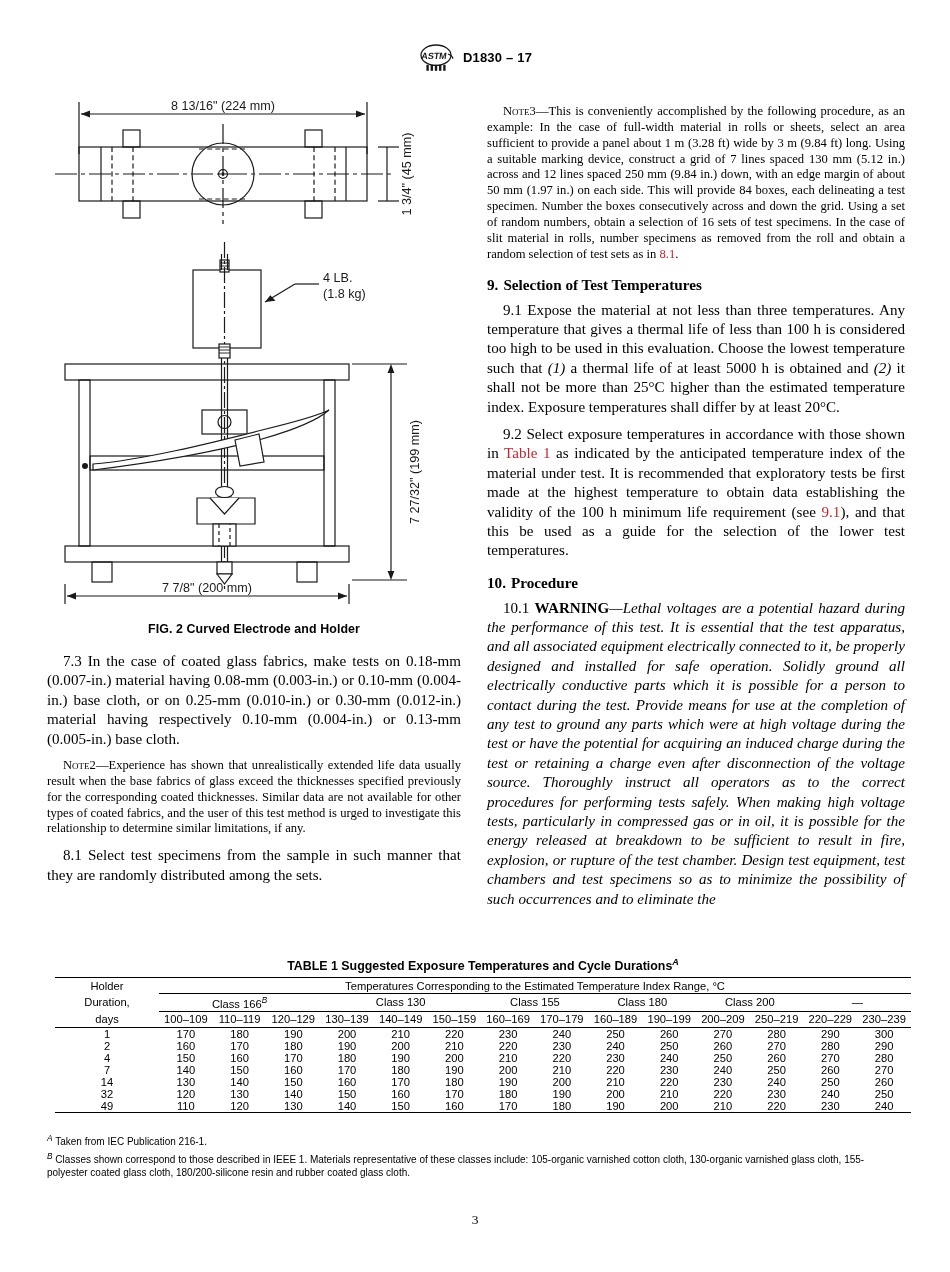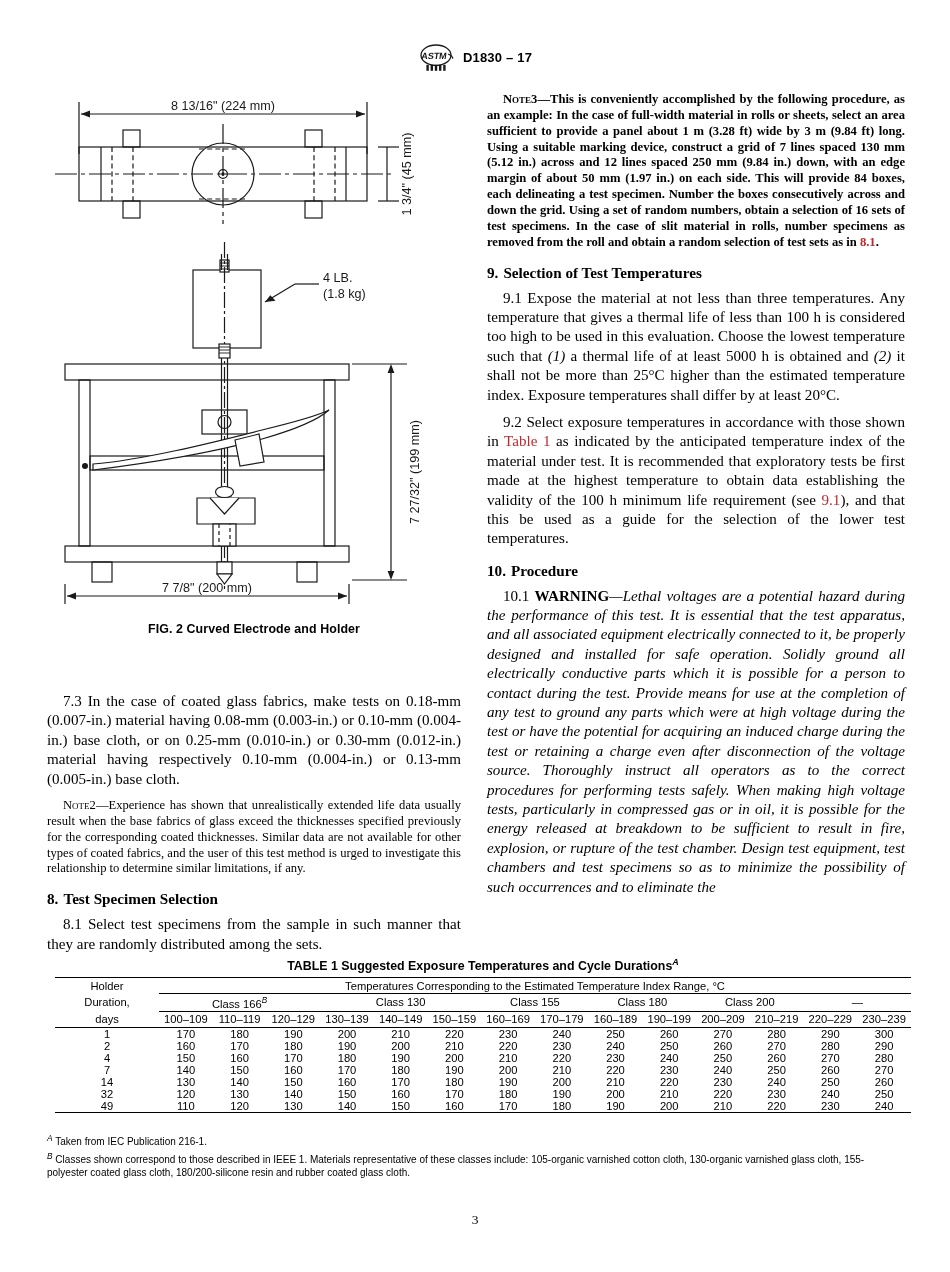--- a/index.html
+++ b/index.html
@@ -281,36 +281,33 @@
       </g>
 
       <text x="276" y="190" font-family="Liberation Sans, sans-serif" font-size="12.6" fill="#1a1a1a">4 LB.</text>
       <text x="276" y="206" font-family="Liberation Sans, sans-serif" font-size="12.6" fill="#1a1a1a">(1.8 kg)</text>
       <text x="372" y="380" font-family="Liberation Sans, sans-serif" font-size="12.6" text-anchor="middle" fill="#1a1a1a" transform="rotate(-90 372 380)">7 27/32" (199 mm)</text>
       <text x="160" y="500" font-family="Liberation Sans, sans-serif" font-size="12.6" text-anchor="middle" fill="#1a1a1a">7 7/8" (200 mm)</text>
     </svg>
     <div class="fig-cap">FIG. 2  Curved Electrode and Holder</div>
   </div>
 
-  <div class="col-left" style="top:692px;">
+  <div class="col-left" style="top:652px;">
     <p class="body">7.3  In the case of coated glass fabrics, make tests on 0.18-mm (0.007-in.) material having 0.08-mm (0.003-in.) or 0.10-mm (0.004-in.) base cloth, or on 0.25-mm (0.010-in.) or 0.30-mm (0.012-in.) material having respectively 0.10-mm (0.004-in.) or 0.13-mm (0.005-in.) base cloth.</p>
 
     <p class="note">
       <span class="note-lbl">Note</span><span>2—Experience has shown that unrealistically extended life data usually result when the base fabrics of glass exceed the thicknesses specified previously for the corresponding coated thicknesses. Similar data are not available for other types of coated fabrics, and the user of this test method is urged to investigate this relationship to determine similar limitations, if any.</span>
     </p>
 
-    <h3 class="sec">
-      <span class="num">8.</span><span>Test Specimen Selection</span>
-    </h3>
 
     <p class="body">8.1  Select test specimens from the sample in such manner that they are randomly distributed among the sets.</p>
   </div>
 
   <div class="col-right">
-    <p class="note" style="margin-top:0;font-weight:bold;">
+    <p class="note" style="margin-top:12px;">
       <span class="note-lbl">Note</span><span>3—This is conveniently accomplished by the following procedure, as an example: In the case of full-width material in rolls or sheets, select an area sufficient to provide a panel about 1 m (3.28 ft) wide by 3 m (9.84 ft) long. Using a suitable marking device, construct a grid of 7 lines spaced 130 mm (5.12 in.) across and 12 lines spaced 250 mm (9.84 in.) down, with an edge margin of about 50 mm (1.97 in.) on each side. This will provide 84 boxes, each delineating a test specimen. Number the boxes consecutively across and down the grid. Using a set of random numbers, obtain a selection of 16 sets of test specimens. In the case of slit material in rolls, number specimens as removed from the roll and obtain a random selection of test sets as in </span><span class="lnk">8.1</span><span>.</span>
     </p>
 
     <h3 class="sec">
       <span class="num">9.</span><span>Selection of Test Temperatures</span>
     </h3>
 
     <p class="body">
       <span>9.1  Expose the material at not less than three temperatures. Any temperature that gives a thermal life of less than 100 h is considered too high to be used in this evaluation. Choose the lowest temperature such that </span><span class="ital">(1)</span><span> a thermal life of at least 5000 h is obtained and </span><span class="ital">(2)</span><span> it shall not be more than 25°C higher than the estimated temperature index. Exposure temperatures shall differ by at least 20°C.</span>
     </p>
@@ -362,21 +359,21 @@
           <th class="hdr-rng">110–119</th>
           <th class="hdr-rng">120–129</th>
           <th class="hdr-rng">130–139</th>
           <th class="hdr-rng">140–149</th>
           <th class="hdr-rng">150–159</th>
           <th class="hdr-rng">160–169</th>
           <th class="hdr-rng">170–179</th>
           <th class="hdr-rng">160–189</th>
           <th class="hdr-rng">190–199</th>
           <th class="hdr-rng">200–209</th>
-          <th class="hdr-rng">210–219</th>
+          <th class="hdr-rng">250–219</th>
           <th class="hdr-rng">220–229</th>
           <th class="hdr-rng">230–239</th>
         </tr>
       </thead>
       <tbody>
         <tr>
           <td class="cyc">1</td>
           <td class="num">170</td>
           <td class="num">180</td>
           <td class="num">190</td>

